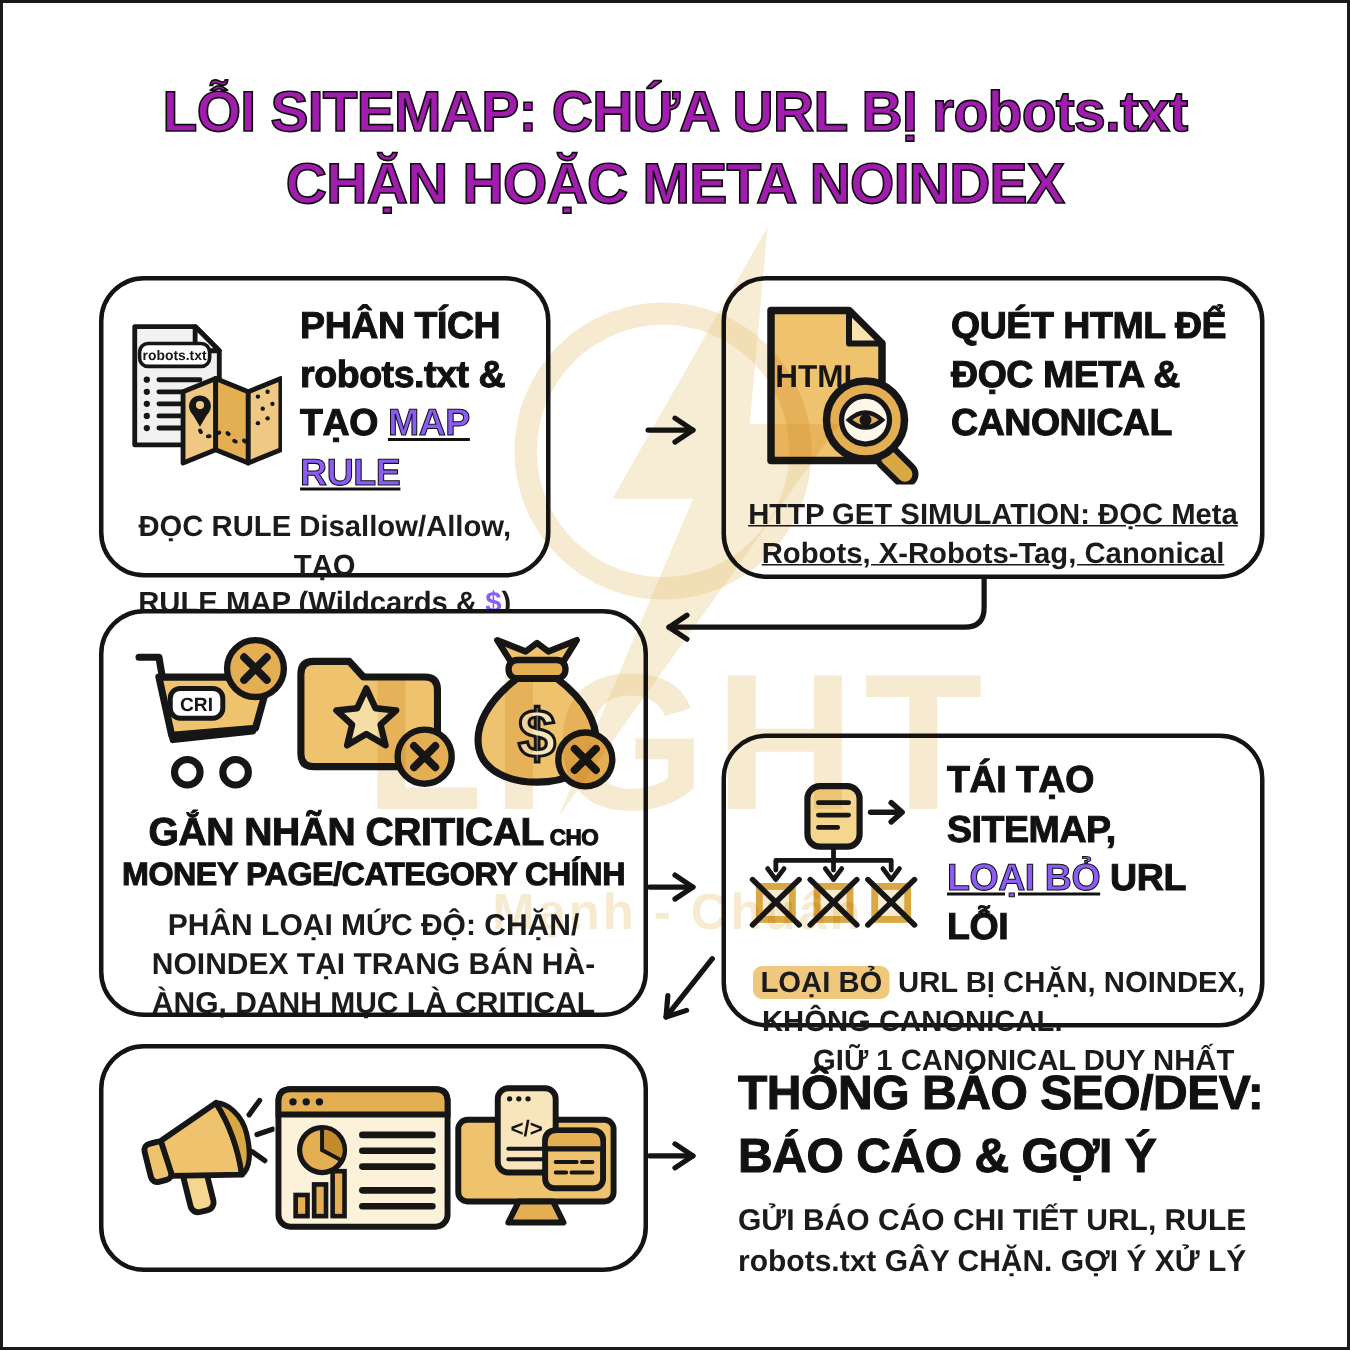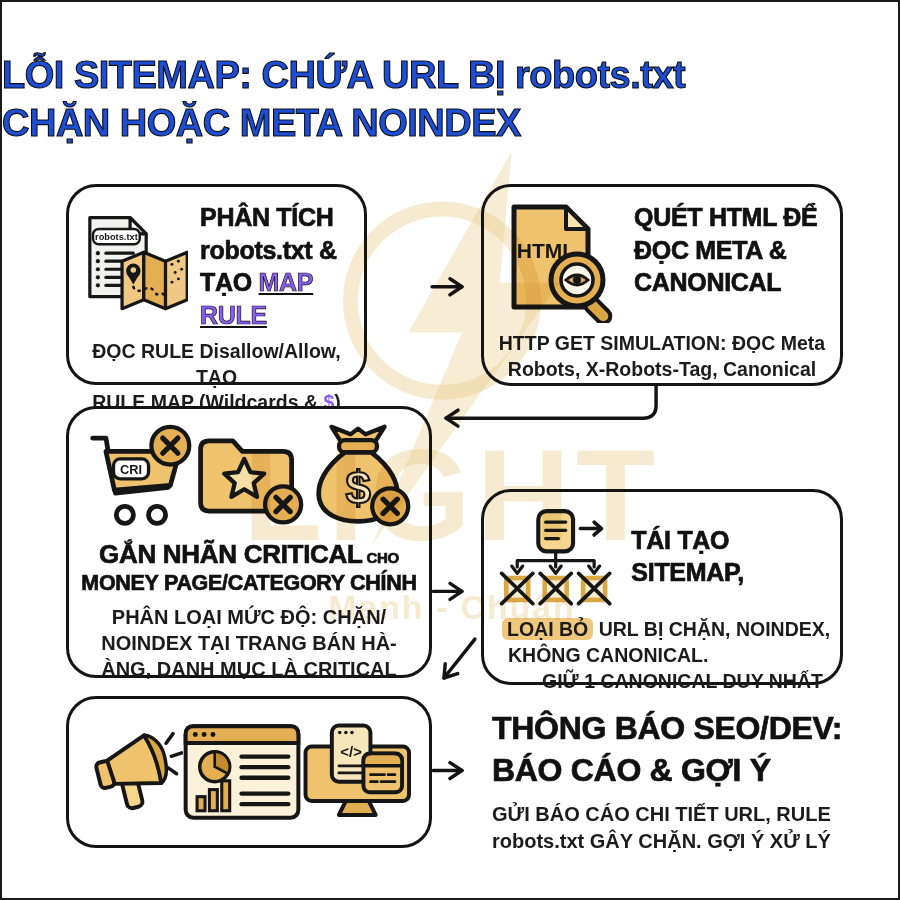--- a/index.html
+++ b/index.html
@@ -2,22 +2,22 @@
 <html><head>
 <meta charset="utf-8">
 <style>
   html,body{margin:0;padding:0;background:#fff;}
   .canvas{
     position:relative;width:900px;height:900px;background:#ffffff;
     border:2px solid #1a1a1a;box-sizing:border-box;overflow:hidden;
     font-family:"Liberation Sans", sans-serif;color:#111;
   }
   .title{
-    position:absolute;top:50px;left:0;right:0;text-align:left;
-    font-size:38px;line-height:1.25;font-weight:700;color:#1d4ed8;
+    position:absolute;top:50px;left:0;right:0;text-align:center;
+    font-size:38px;line-height:1.25;font-weight:700;color:#a21caf;
     -webkit-text-stroke:1.1px #0d0d0d;letter-spacing:-0.5px;
   }
   .box{
     position:absolute;background:#fff;border:3px solid #141414;
     border-radius:30px;box-sizing:border-box;z-index:2;
   }
   .gold-text{color:#8b5cf6;text-decoration:underline;}
   .hrow{display:flex;align-items:flex-start;gap:12px;padding:14px 14px 0 16px;}
   .heading{font-weight:700;-webkit-text-stroke:0.7px #111;letter-spacing:-0.3px;}
   .h26{font-size:25px;line-height:1.3;}
@@ -100,21 +100,21 @@
         <circle cx="77" cy="79" r="16" fill="#fdf7ea" stroke="#161616" stroke-width="3.5"></circle>
         <path d="M66,79 Q77,69 88,79 Q77,89 66,79 Z" fill="#e3af52" stroke="#161616" stroke-width="3"></path>
         <circle cx="77" cy="79" r="4" fill="#161616"></circle>
       </svg>
       <div class="heading h26">
         <div>QUÉT HTML ĐỂ</div>
         <div>ĐỌC META &amp;</div>
         <div>CANONICAL</div>
       </div>
     </div>
-    <div class="sub s20" style="margin-top:8px;">
+    <div class="sub s20" style="margin-top:8px;text-decoration:underline;">
       <div>HTTP GET SIMULATION: ĐỌC Meta</div>
       <div>Robots,  X-Robots-Tag, Canonical</div>
     </div>
   </div>
 
   <div class="box" style="left:64px;top:404px;width:366px;height:272px;">
     <div class="icon-row">
       <svg width="108" height="110" viewBox="0 0 112 112">
         <path d="M6,16 H20 L30,74 L86,68" fill="none" stroke="#161616" stroke-width="5" stroke-linecap="round" stroke-linejoin="round"></path>
         <path d="M20,30 H98 L88,66 L29,71 Z" fill="#efc26d" stroke="#161616" stroke-width="5" stroke-linejoin="round"></path>
@@ -170,20 +170,21 @@
         <path d="M15,63 L21,71 L27,63 M57,63 L63,71 L69,63 M99,63 L105,71 L111,63" fill="none" stroke="#161616" stroke-width="3.5" stroke-linecap="round" stroke-linejoin="round"></path>
         <g>
           <rect x="9" y="76" width="24" height="24" fill="#f8ecd0" stroke="#d9a843" stroke-width="5"></rect>
           <rect x="51" y="76" width="24" height="24" fill="#f8ecd0" stroke="#d9a843" stroke-width="5"></rect>
           <rect x="93" y="76" width="24" height="24" fill="#f8ecd0" stroke="#d9a843" stroke-width="5"></rect>
           <path d="M4,71 L38,104 M38,71 L4,104 M46,71 L80,104 M80,71 L46,104 M88,71 L122,104 M122,71 L88,104" stroke="#161616" stroke-width="4" stroke-linecap="round"></path>
         </g>
       </svg>
       <div class="heading" style="font-size:25px;line-height:1.3;">
         <div>TÁI TẠO SITEMAP,</div>
+        <div><span class="gold-text">LOẠI BỎ</span><span> URL LỖI</span></div>
       </div>
     </div>
     <div class="sub" style="font-size:19.5px;line-height:1.34;text-align:left;padding-left:18px;margin-top:8px;">
       <div><span class="hl">LOẠI BỎ</span><span> URL BỊ CHẶN, NOINDEX,</span></div>
       <div style="padding-left:6px;">KHÔNG CANONICAL.</div>
       <div style="padding-left:40px;">GIỮ 1 CANONICAL DUY NHẤT</div>
     </div>
   </div>
 
   <div class="box" style="left:64px;top:694px;width:366px;height:152px;">

